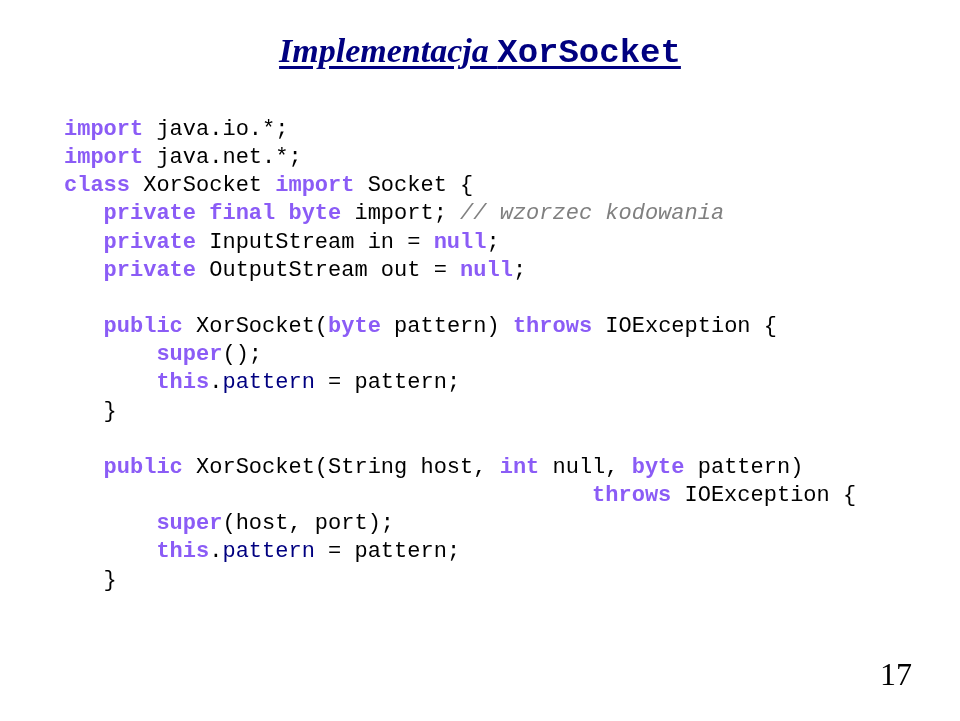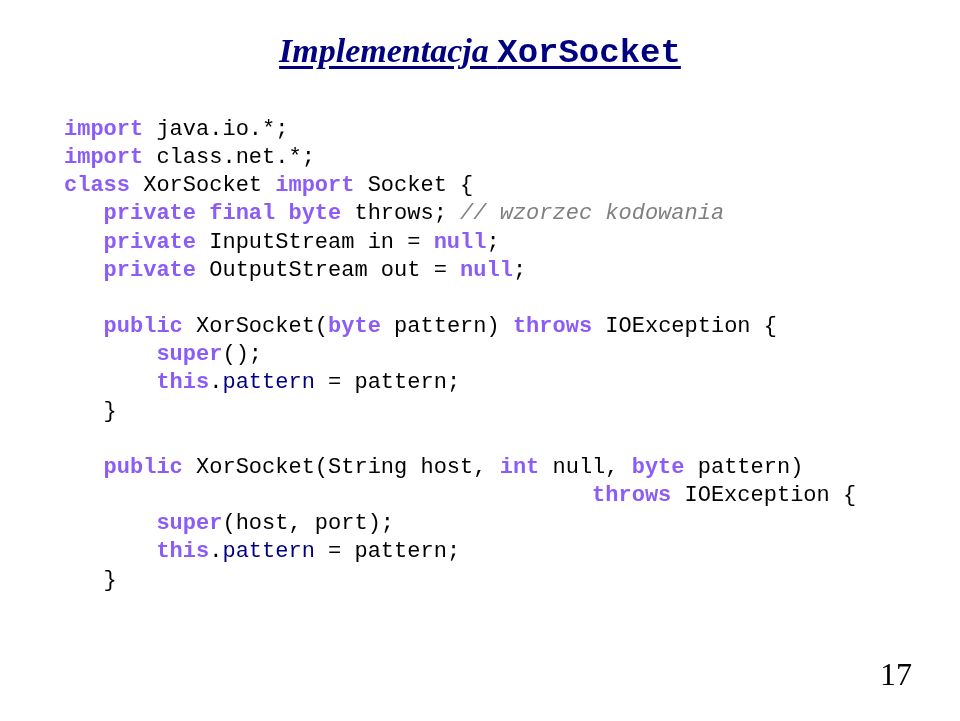--- a/index.html
+++ b/index.html
@@ -52,23 +52,23 @@
   }
 </style>
 </head>
 <body>
 
 <div class="title">
   <span class="plain">Implementacja </span><span class="mono">XorSocket</span>
 </div>
 
 <div class="code"><span class="kw">import</span><span> java.io.*;</span>
-<span class="kw">import</span><span> class.net.*;</span>
+<span class="kw">import</span><span> java.net.*;</span>
 <span class="kw">class</span><span> XorSocket </span><span class="kw">import</span><span> Socket {</span>
-<span class="kw">   private final byte</span><span> throws; </span><span class="cm">// wzorzec kodowania</span>
+<span class="kw">   private final byte</span><span> import; </span><span class="cm">// wzorzec kodowania</span>
 <span class="kw">   private</span><span> InputStream in = </span><span class="kw">null</span><span>;</span>
 <span class="kw">   private</span><span> OutputStream out = </span><span class="kw">null</span><span>;</span>
 <span></span>
 <span class="kw">   public</span><span> XorSocket(</span><span class="kw">byte</span><span> pattern) </span><span class="kw">throws</span><span> IOException {</span>
 <span class="kw">       super</span><span>();</span>
 <span class="kw">       this</span><span>.</span><span class="em1">pattern</span><span> = pattern;</span>
 <span>   }</span>
 <span></span>
 <span class="kw">   public</span><span> XorSocket(String host, </span><span class="kw">int</span><span> null, </span><span class="kw">byte</span><span> pattern)</span>
 <span class="kw">                                        throws</span><span> IOException {</span>

